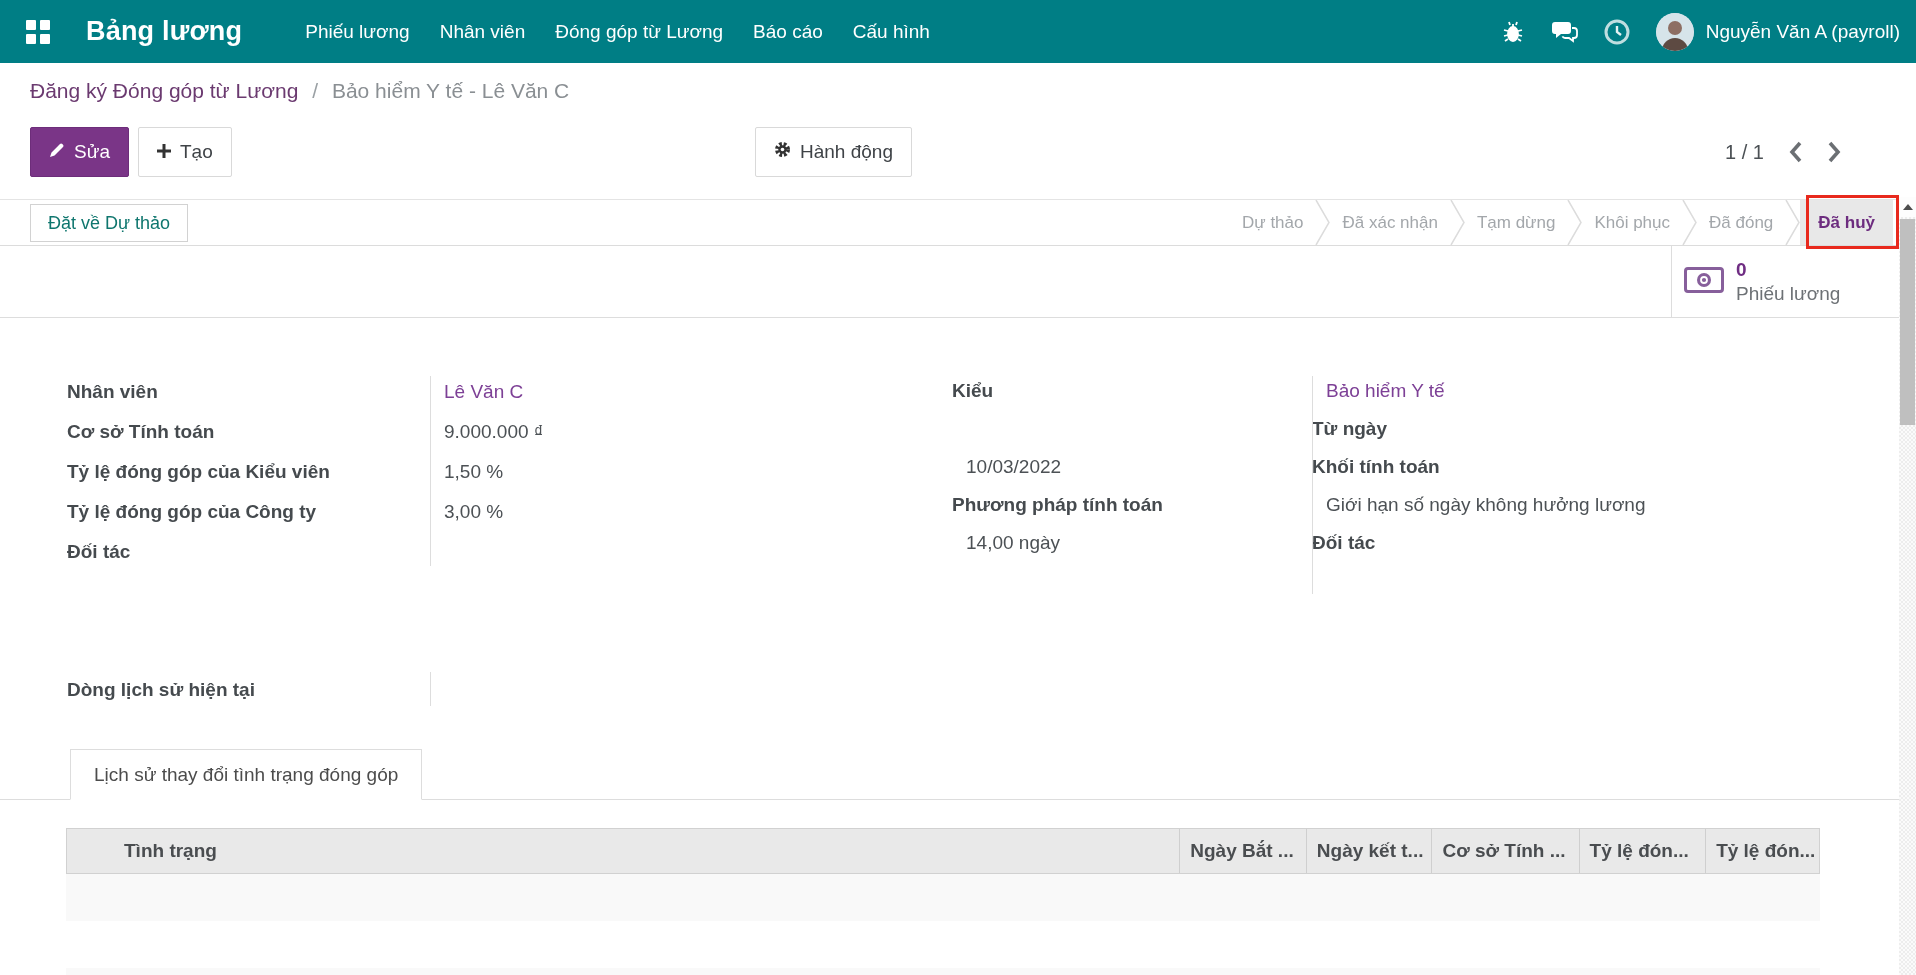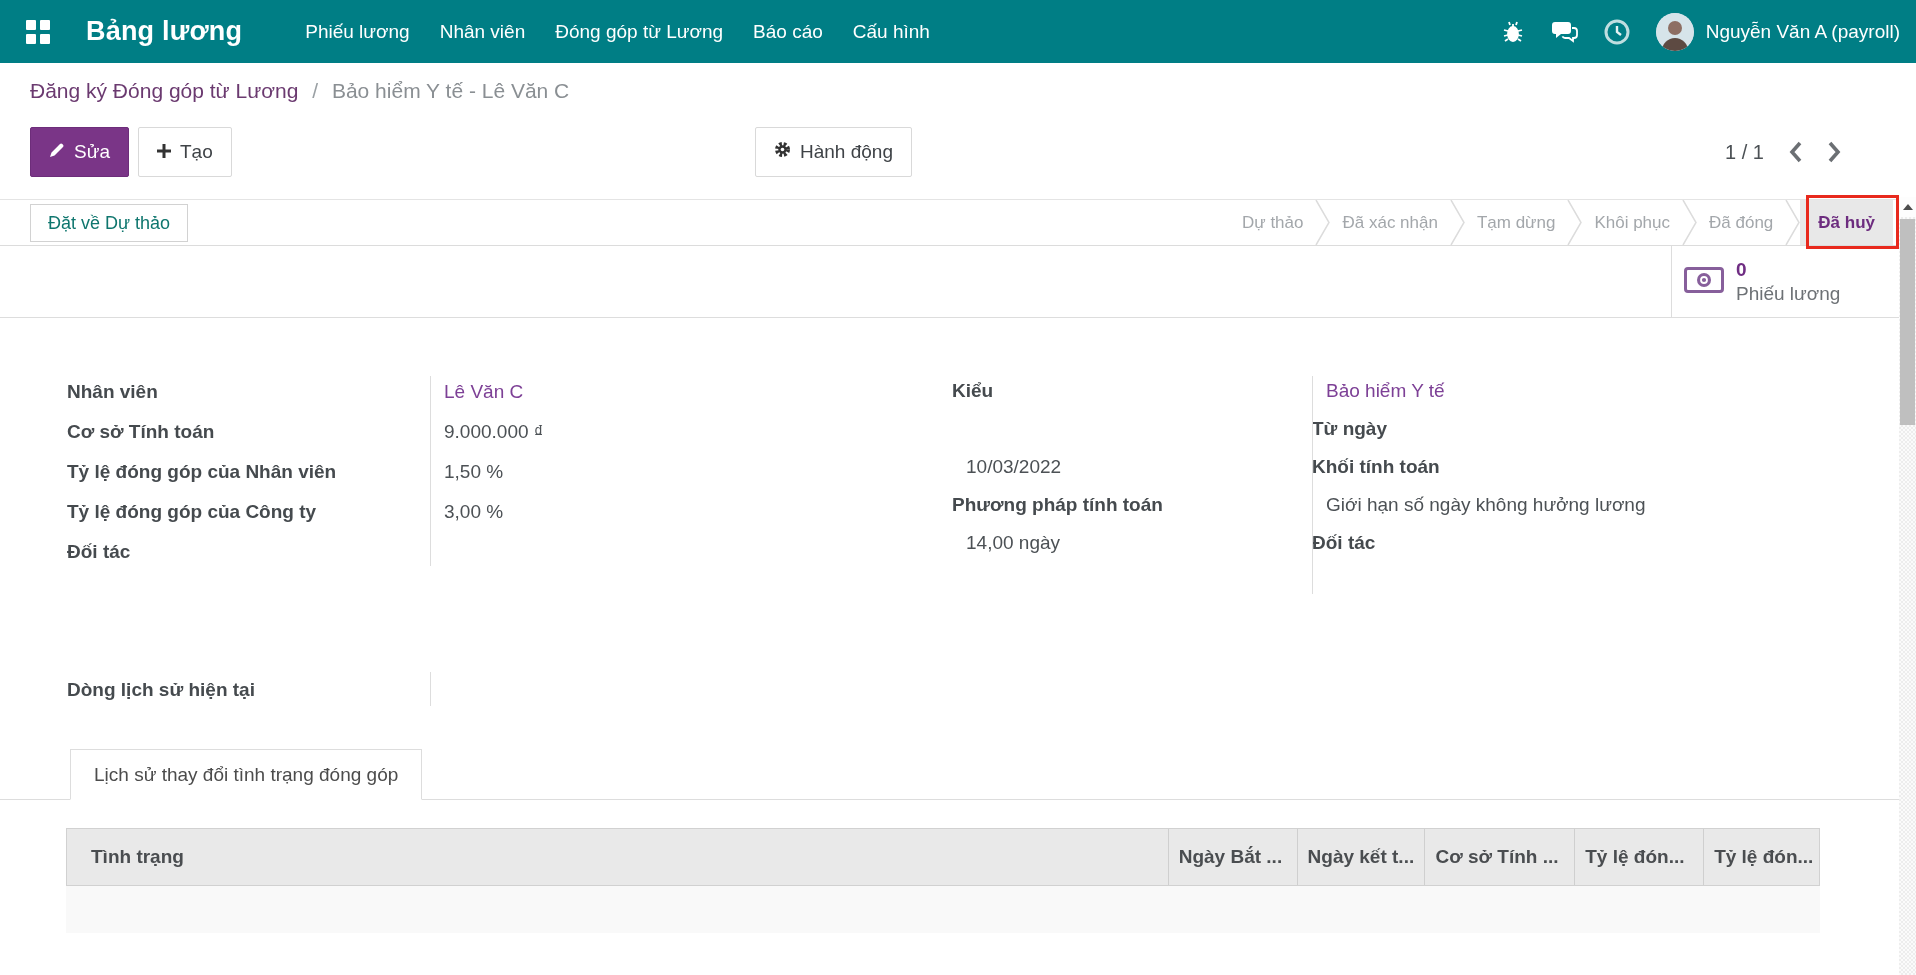--- a/index.html
+++ b/index.html
@@ -69,21 +69,21 @@
   .frow-value.link { color:#7d4096; cursor:pointer; }
 
   
   .notebook { position:absolute; left:0; top:749px; width:1899px; height:51px; border-bottom:1px solid #ddd;
               display:flex; align-items:flex-end; padding-left:70px; }
   .tab { height:51px; display:flex; align-items:center; padding:0 23px; font-size:19px; color:#4c4c4c;
          background:#fff; border:1px solid #ddd; border-bottom:1px solid #fff; margin-bottom:-1px; cursor:pointer; }
 
   
   .table { position:absolute; left:66px; top:828px; width:1754px; }
-  .thead { display:flex; height:58px; background:#e9e9e9; border:1px solid #d1d1d1; }
+  .thead { display:flex; height:46px; background:#e9e9e9; border:1px solid #d1d1d1;padding-left:33px; }
   .th { display:flex; align-items:center; font-size:19px; font-weight:700; color:#4a4d50;
         padding-left:10px; padding-right:4px; white-space:nowrap; overflow:hidden; cursor:pointer; }
   .th + .th { border-left:1px solid #cfcfcf; }
   .th:nth-child(1) { width:1102px; padding-left:24px; }
   .th:nth-child(2) { width:129px; } .th:nth-child(3) { width:128px; }
   .th:nth-child(4) { width:150px; } .th:nth-child(5) { width:129px; }
   .th:nth-child(6) { width:116px; }
   .trow-stripe { height:47px; background:#f9f9f9; }
   .trow-white  { height:47px; background:#fff; }
   .trow-stripe2{ height:8px;  background:#f9f9f9; }
@@ -255,21 +255,21 @@
       </span>
     </div>
   </div>
 
   <div class="group g-left">
     <div class="gdiv"></div>
     <div class="frow-label">Nhân viên</div>
     <div class="frow-value link">Lê Văn C</div>
     <div class="frow-label">Cơ sở Tính toán</div>
     <div class="frow-value">9.000.000 ₫</div>
-    <div class="frow-label">Tỷ lệ đóng góp của Nhân viên</div>
+    <div class="frow-label">Tỷ lệ đóng góp của Kiểu viên</div>
     <div class="frow-value">1,50 %</div>
     <div class="frow-label">Tỷ lệ đóng góp của Công ty</div>
     <div class="frow-value">3,00 %</div>
     <div class="frow-label">Đối tác</div>
     <div class="frow-value"></div>
   </div>
 
   <div class="group g-right">
     <div class="gdiv"></div>
     <div class="frow-label">Kiểu</div>

